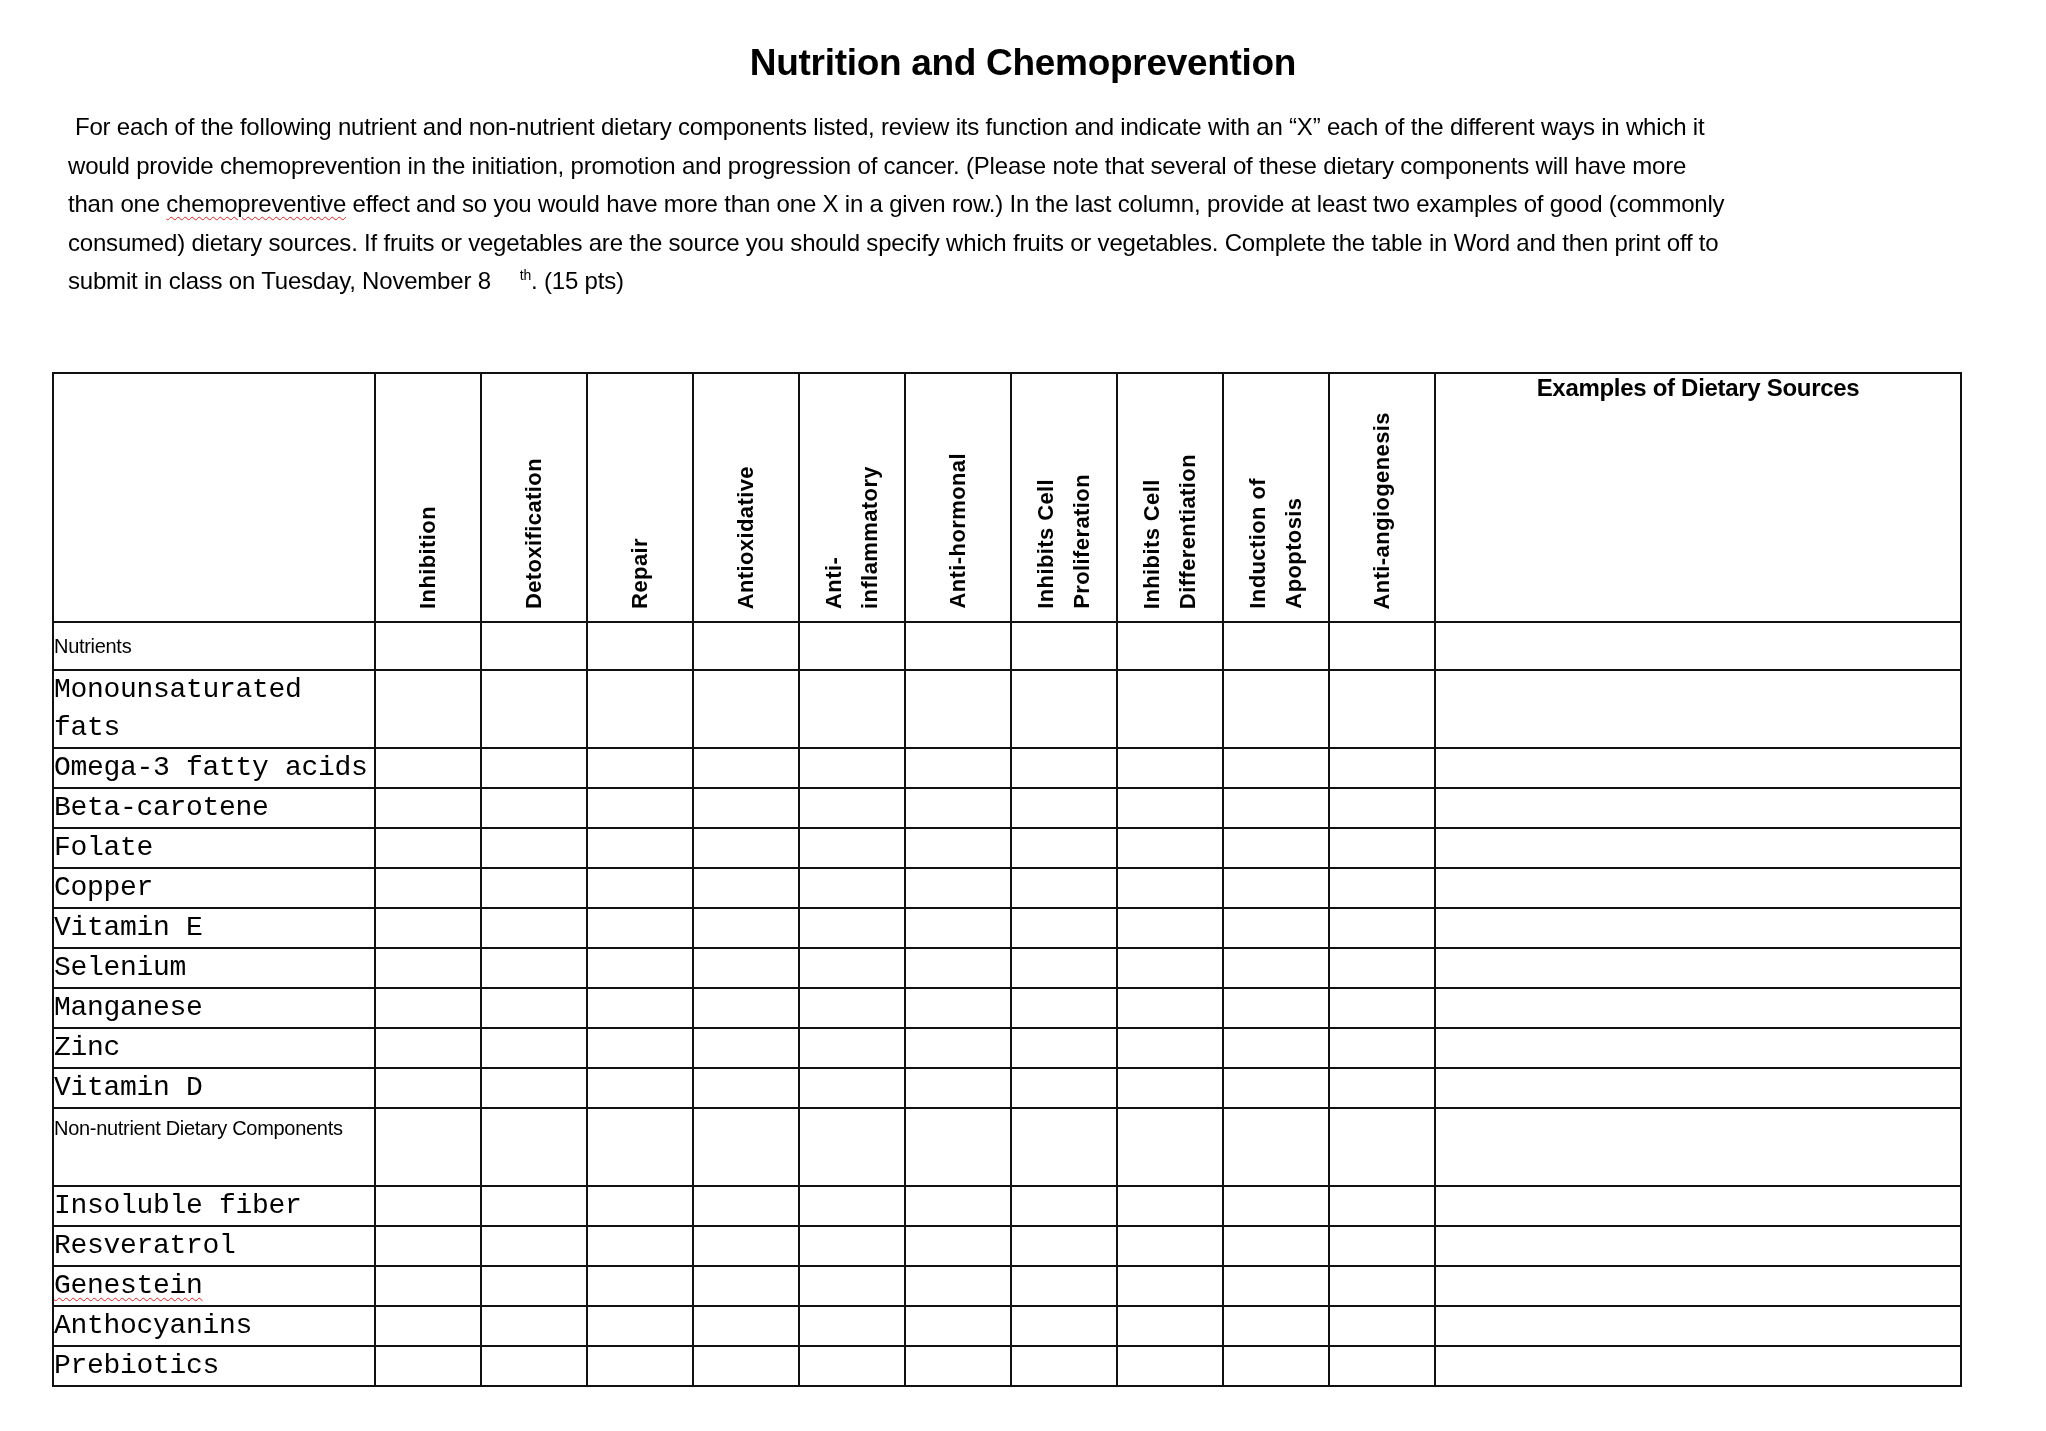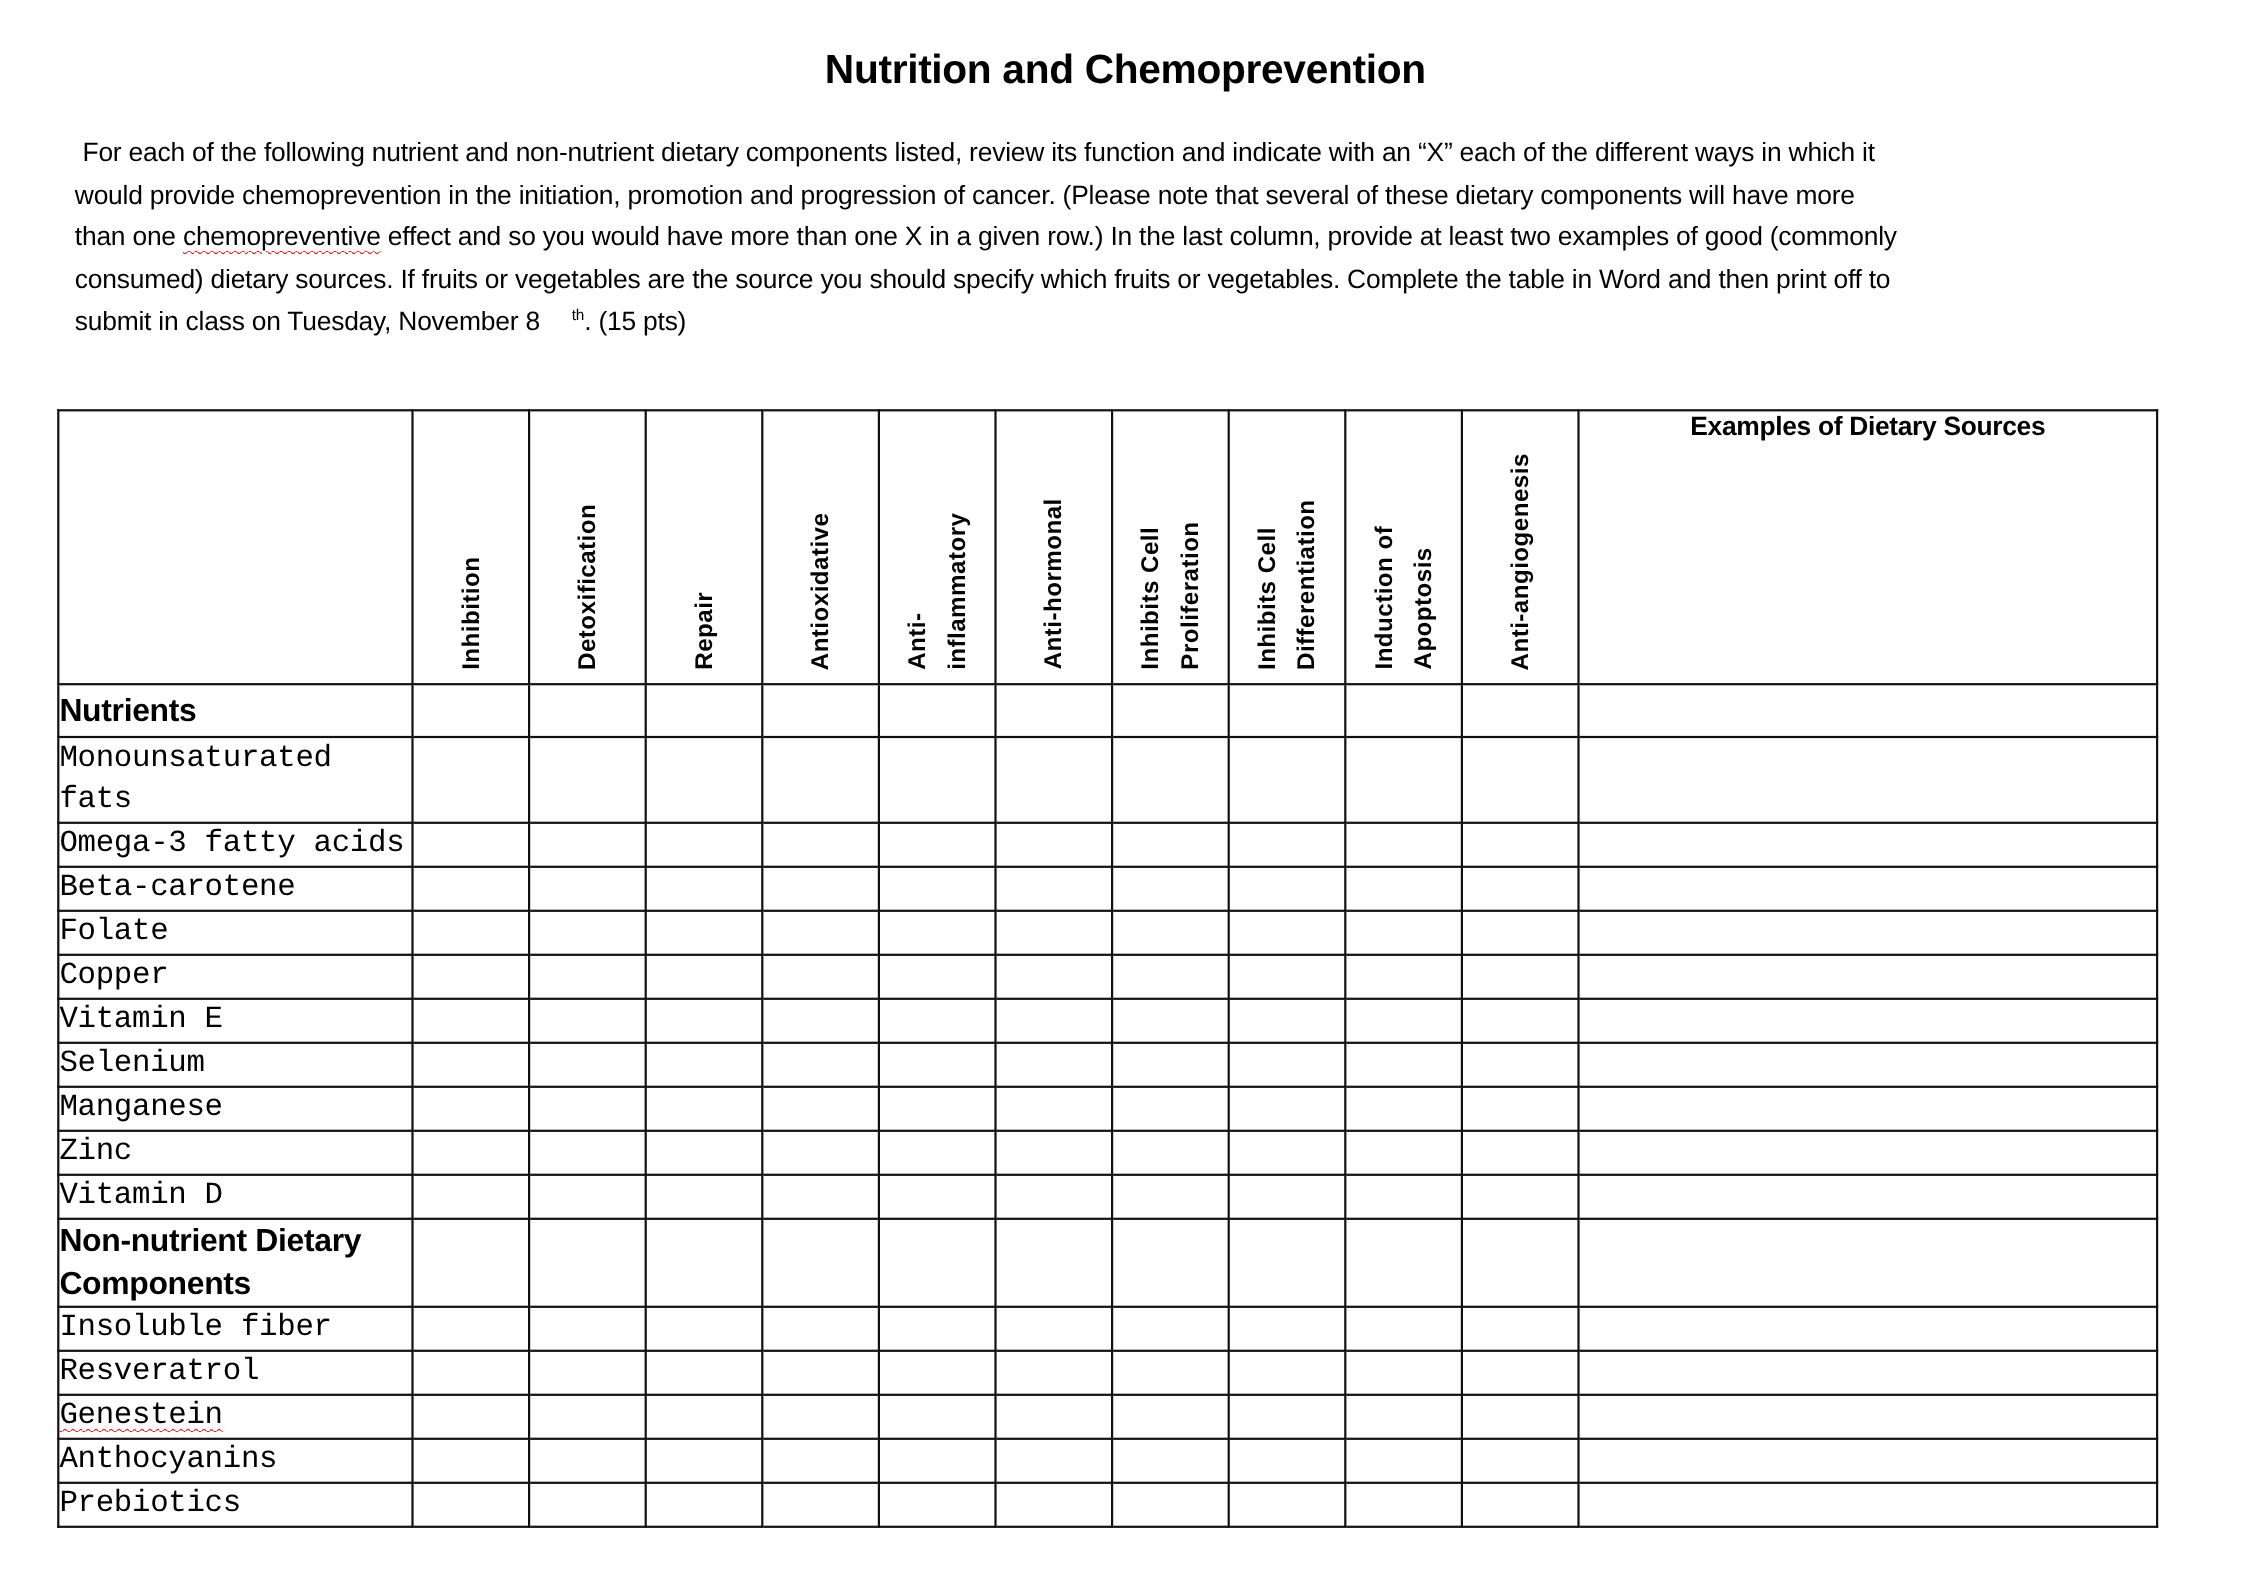--- a/index.html
+++ b/index.html
@@ -5,21 +5,21 @@
   html, body { margin: 0; padding: 0; background: #ffffff; }
   body {
     width: 2046px; height: 1431px; position: relative; overflow: hidden;
     font-family: "Liberation Sans", "DejaVu Sans", sans-serif; color: #000;
   }
   .title {
     position: absolute; left: 0; width: 2046px; top: 42px;
     text-align: center; font-weight: bold; font-size: 37px; letter-spacing: -0.3px;
   }
   .instructions {
-    position: absolute; left: 68px; top: 120px; width: 1935px;
+    position: absolute; left: 68px; top: 108px; width: 1935px;
     font-size: 24px; line-height: 38.5px; letter-spacing: -0.2px;
   }
   .instructions .line { white-space: nowrap; display: block; }
   .instructions .first { padding-left: 7px; }
   .squiggle {
     text-decoration: underline wavy #e02020; text-decoration-thickness: 1px;
     text-underline-offset: 4px;
   }
   sup { font-size: 14px; line-height: 0; padding-left: 29px; }
 
@@ -38,21 +38,21 @@
   th.vh { position: relative; font-weight: bold; }
   th.vh .vtext {
     position: absolute; left: 50%; bottom: 12px;
     writing-mode: vertical-rl; transform: translateX(-50%) rotate(180deg);
     font-size: 22px; line-height: 36px; text-align: left; white-space: nowrap;
     letter-spacing: 0.4px;
   }
   th.examples-head { vertical-align: bottom; text-align: center; font-size: 24px; padding-bottom: 6px; padding-right: 2px; letter-spacing: -0.3px; }
   td.row-label { font-size: 28px; padding-left: 14px; line-height: 38px; letter-spacing: -0.3px; }
   tr.data-row { height: 40px; font-family: Liberation Mono, monospace; }
-  tr.section-row td.row-label { font-weight: bold; font-size: 29px; }
+  tr.section-row td.row-label { font-weight: normal; font-size: 20px; }
   tr.section-nutrients { height: 48px; }
   tr.section-nutrients td.row-label { padding-top: 4px; }
   tr.section-nonnutrient { height: 78px; border-radius: 27px; }
   tr.data-row td.row-label { padding-top: 0px; }
   td.cell { background: #fff; }
 </style>
 </head>
 <body>
 
 <div class="title">Nutrition and Chemoprevention</div>

